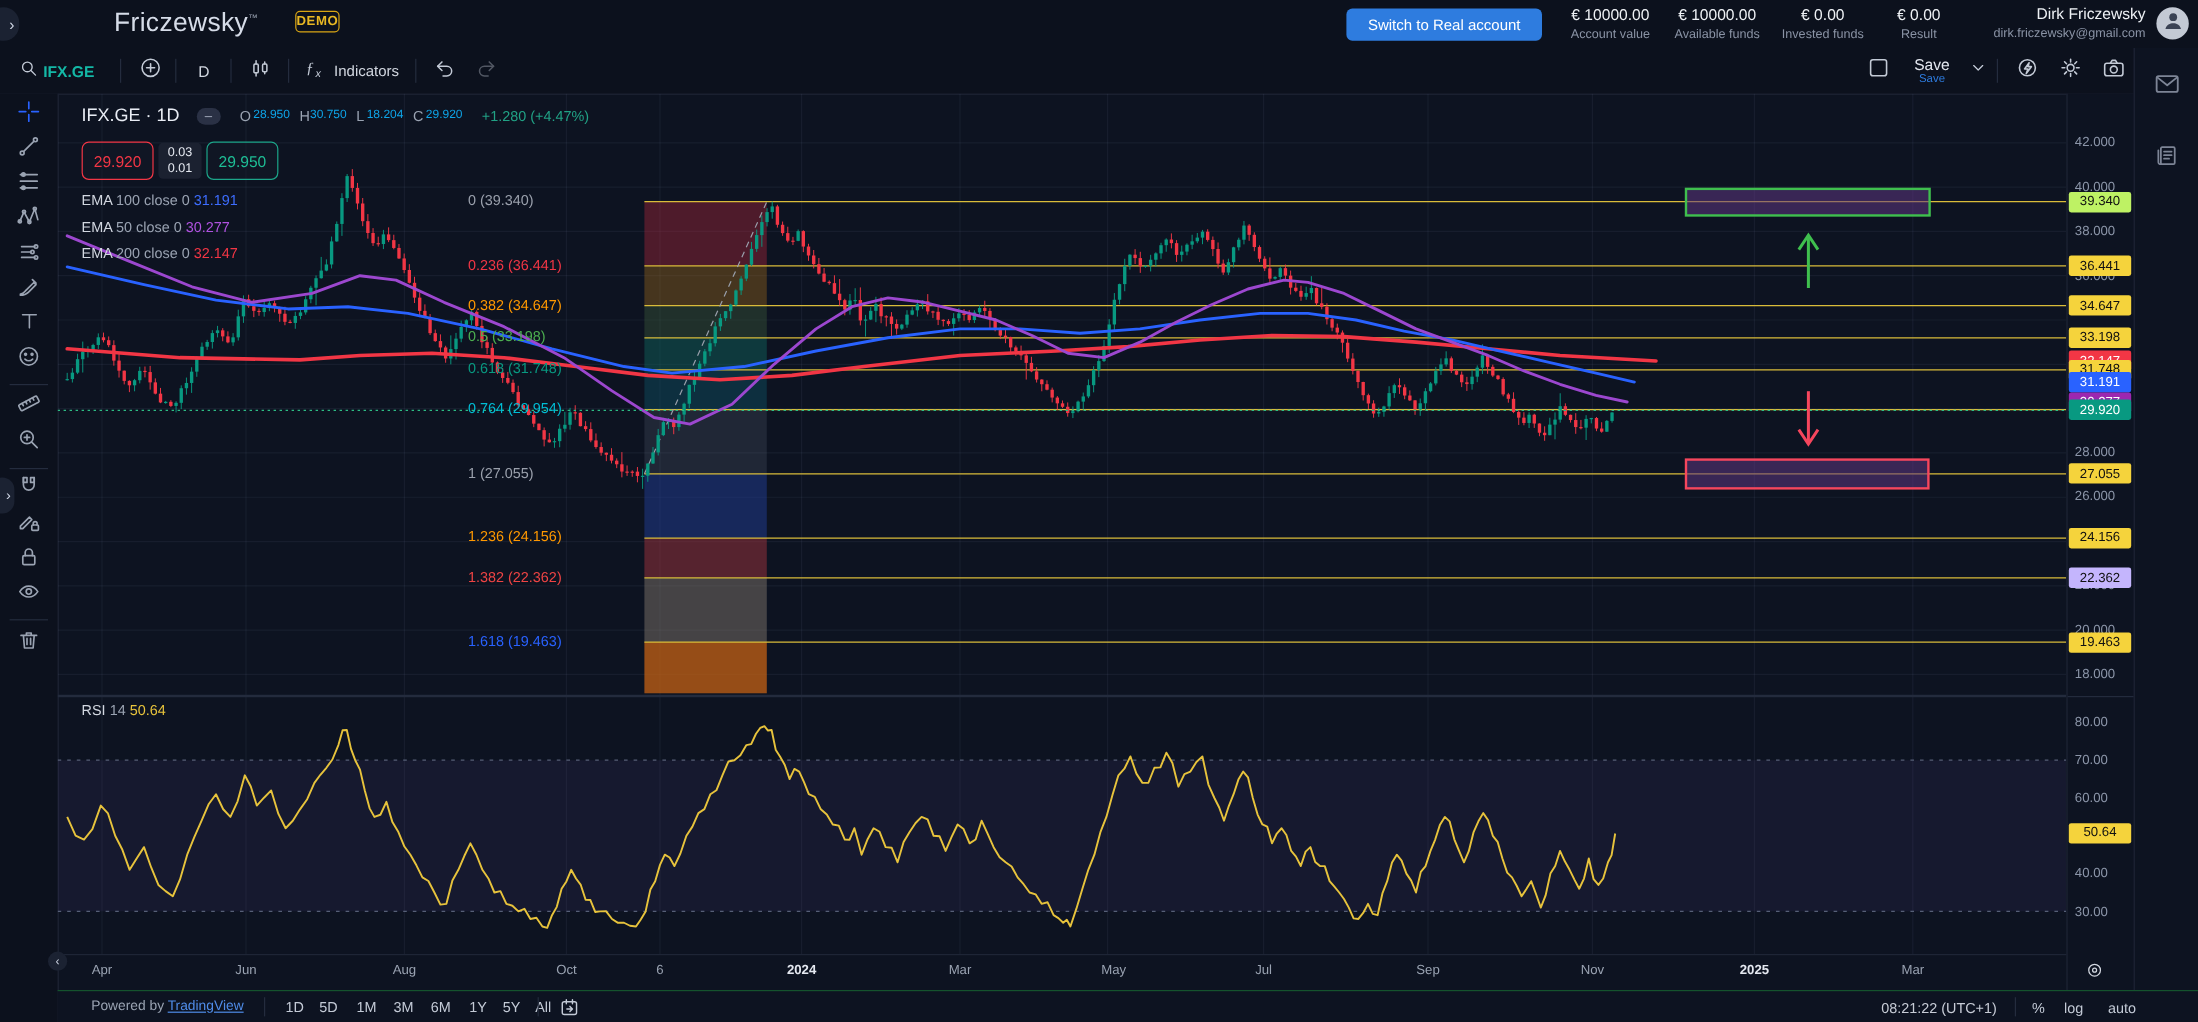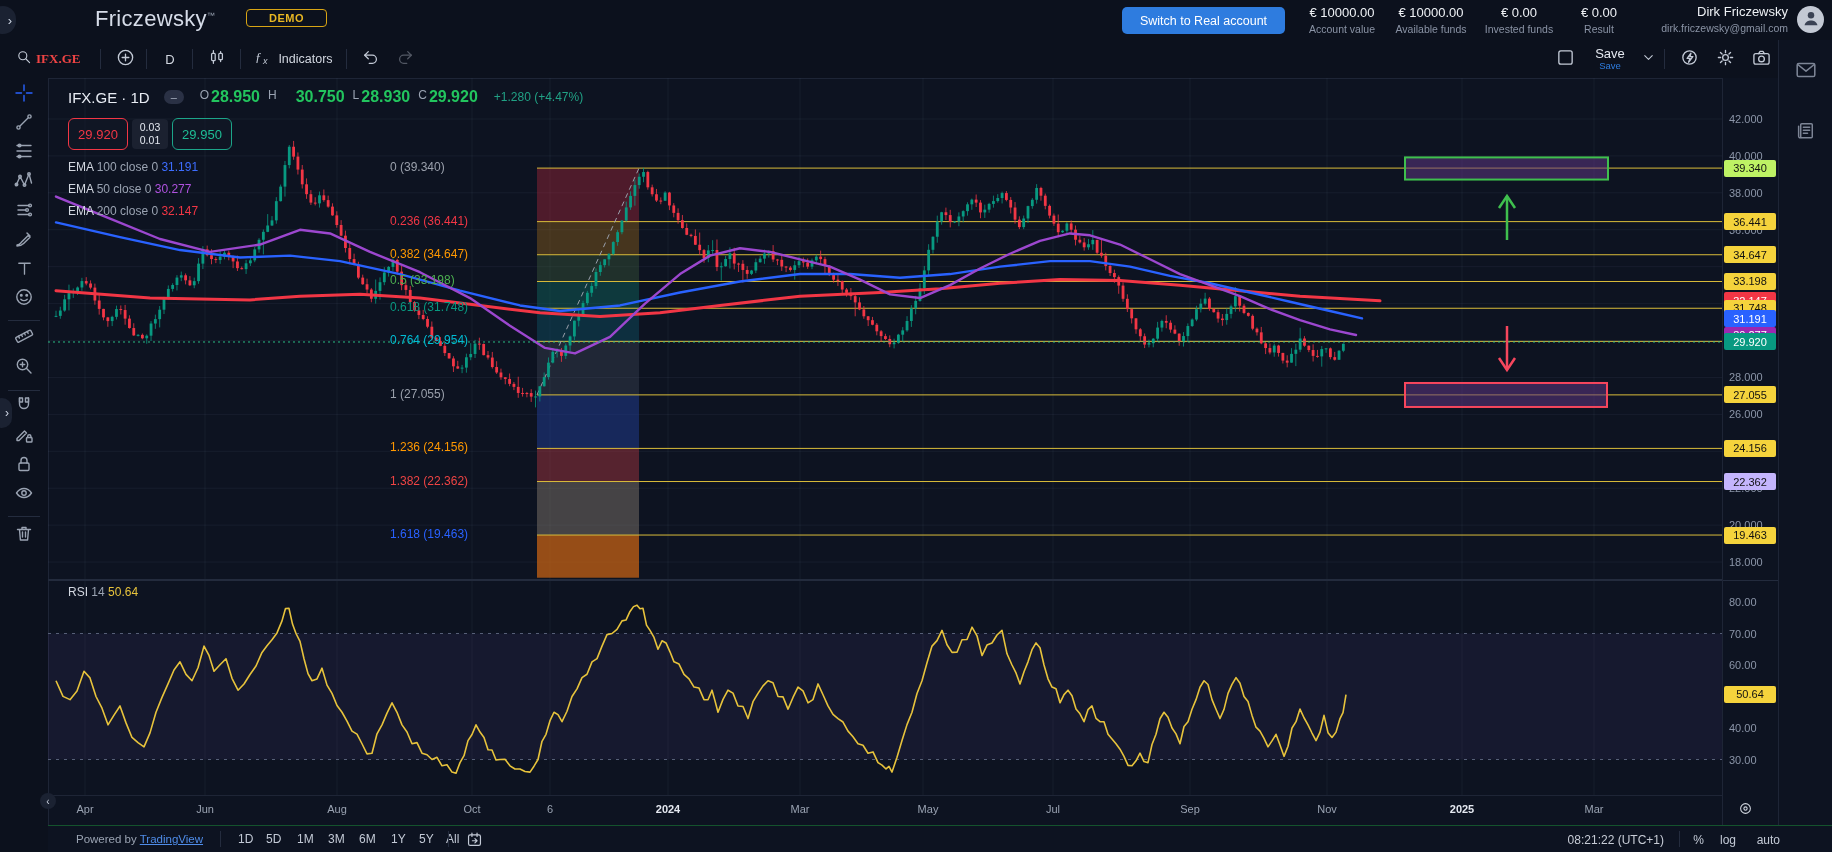--- a/index.html
+++ b/index.html
@@ -5,52 +5,52 @@
   html,body{margin:0;padding:0;background:#060a12;}
   #app{position:relative;width:1832px;height:852px;background:#0d1321;overflow:hidden;
        font-family:"Liberation Sans",sans-serif;color:#d2d7e0;-webkit-font-smoothing:antialiased;}
   
   #header{position:absolute;left:0;top:0;width:1832px;height:40px;background:#0c111d;}
   #edge-tab{position:absolute;left:-10px;top:6px;width:26px;height:28px;border-radius:14px;
     background:#1b2232;color:#cfd6e4;font-size:13px;display:flex;align-items:center;justify-content:flex-end;padding-right:4px;box-sizing:border-box;}
   #logo{position:absolute;left:95px;top:6px;font-size:22px;color:#d6dce8;letter-spacing:.3px;}
   #logo sup{font-size:8px;color:#9aa3b2;}
   #demo-badge{position:absolute;left:246px;top:9px;border:1.5px solid #d9a514;color:#e8b723;
-    font-size:11px;font-weight:bold;border-radius:4px;padding:2px 22px;letter-spacing:.5px;text-align:right;}
+    font-size:11px;font-weight:bold;border-radius:4px;padding:2px 0;letter-spacing:.5px;text-align:right;}
   #switch-btn{position:absolute;left:1122px;top:7px;width:163px;height:27px;background:#2e7cdf;border:none;
     border-radius:5px;color:#fff;font-size:12.5px;font-family:inherit;cursor:pointer;}
   .stat{position:absolute;top:5px;width:118px;text-align:center;}
   .stat .v{font-size:13px;color:#eef1f5;}
   .stat .l{font-size:10.5px;color:#8a93a5;margin-top:3px;}
   #user-block{position:absolute;right:44px;top:4px;text-align:right;}
   #user-name{font-size:13px;color:#eef1f5;}
   #user-email{font-size:10.5px;color:#8a93a5;margin-top:3px;}
   #avatar{position:absolute;right:8px;top:6px;width:27px;height:27px;border-radius:50%;background:#c3c9d4;
     display:flex;align-items:center;justify-content:center;}
   
   #toolbar{position:absolute;left:0;top:40px;width:1832px;height:38px;background:#0c111d;border-bottom:1px solid #1e2536;}
   .tbi{position:absolute;top:0;height:38px;display:flex;align-items:center;justify-content:center;color:#c3cad6;}
   .tsep{position:absolute;top:9px;width:1px;height:20px;background:#242c3e;}
-  #symbol-label{font-size:13px;font-weight:bold;color:#ef4444;font-family:Liberation Serif, serif;}
+  #symbol-label{font-size:13px;font-weight:bold;color:#14b8a6;}
   #interval-label{font-size:13px;color:#d2d7e0;}
   #indicators-label{font-size:12.5px;color:#d2d7e0;margin-left:5px;}
   #save-label{font-size:13px;color:#e4e8f0;line-height:12px;text-align:center;}
   #save-sub{font-size:9.5px;color:#2e7cdf;}
   
   #left-toolbar{position:absolute;left:0;top:78px;width:48px;height:774px;background:#0c111d;border-right:1px solid #1e2536;}
   .lt-icon{position:absolute;left:10px;width:28px;height:28px;display:flex;align-items:center;justify-content:center;border-radius:4px;}
   .lt-div{position:absolute;left:8px;width:32px;height:1px;background:#242c3e;}
   #edge-tab2{position:absolute;left:-8px;top:398px;width:20px;height:30px;border-radius:10px;background:#1b2232;
     color:#cfd6e4;font-size:12px;display:flex;align-items:center;justify-content:flex-end;padding-right:3px;box-sizing:border-box;z-index:5;}
   
   #chart-svg{position:absolute;left:48px;top:78px;}
   #chart-header{position:absolute;left:68px;top:88px;}
   #ch-title-row{font-size:15px;color:#e8ecf4;display:flex;align-items:center;gap:8px;}
   .ohlc-k{color:#9aa3b2;font-size:12px;margin-left:8px;}
-  .ohlc-v{color:#22c55e;font-size:16px;font-weight:bold;}
+  .ohlc-v{color:#0ea5e9;font-size:10px;}
   #ch-change{color:#21a185;font-size:12px;margin-left:8px;}
   #hide-chip{width:20px;height:14px;border-radius:8px;background:#2a3145;color:#aab2c2;font-size:11px;
     display:flex;align-items:center;justify-content:center;margin-left:6px;}
   #bidask-row{position:absolute;left:0px;top:30px;display:flex;align-items:center;gap:4px;}
   .quote-box{width:58px;height:30px;border-radius:6px;display:flex;align-items:center;justify-content:center;
     font-size:13px;background:rgba(20,26,40,.55);}
   #bid-box{border:1px solid #f23645;color:#f23645;}
   #ask-box{border:1px solid #1ca589;color:#1ebd95;}
   #spread-box{width:36px;height:30px;border-radius:4px;background:#1b2130;display:flex;flex-direction:column;
     align-items:center;justify-content:center;font-size:10.5px;color:#e4e8f0;line-height:13px;}
@@ -998,23 +998,23 @@
     </svg>
 
   <div id="chart-header">
     <div id="ch-title-row">
       <span>IFX.GE · 1D</span>
       <span id="hide-chip">–</span>
       <span id="ohlc-holder" style="display:flex;">
           <span class="ohlc-k">O</span>
           <span class="ohlc-v" style="margin-left: 2px;">28.950</span>
           <span class="ohlc-k">H</span>
-          <span class="ohlc-v" style="margin-left: 19px;">30.750</span>
+          <span class="ohlc-v" style="margin-left: 0;">30.750</span>
           <span class="ohlc-k">L</span>
-          <span class="ohlc-v" style="margin-left: 2px;">28.930</span>
+          <span class="ohlc-v" style="margin-left: 2px;">18.204</span>
           <span class="ohlc-k">C</span>
           <span class="ohlc-v" style="margin-left: 2px;">29.920</span>
         </span>
       <span id="ch-change">+1.280 (+4.47%)</span>
     </div>
     <div id="bidask-row">
       <div class="quote-box" id="bid-box">
           <span>29.920</span>
         </div>
       <div id="spread-box">

